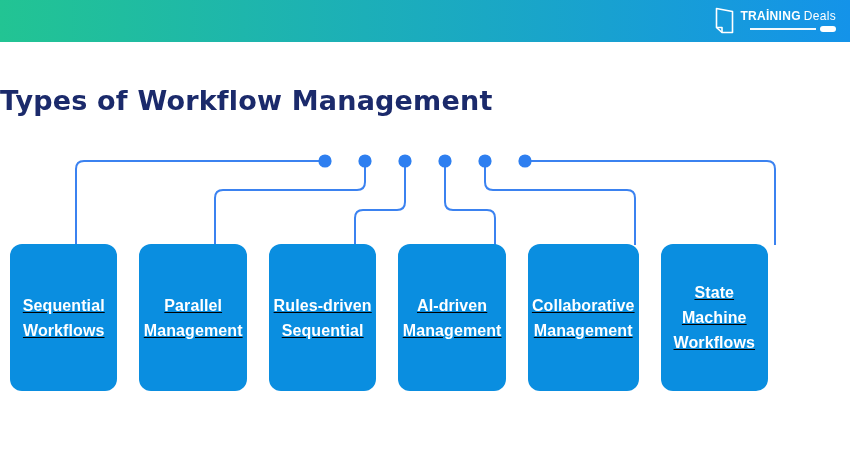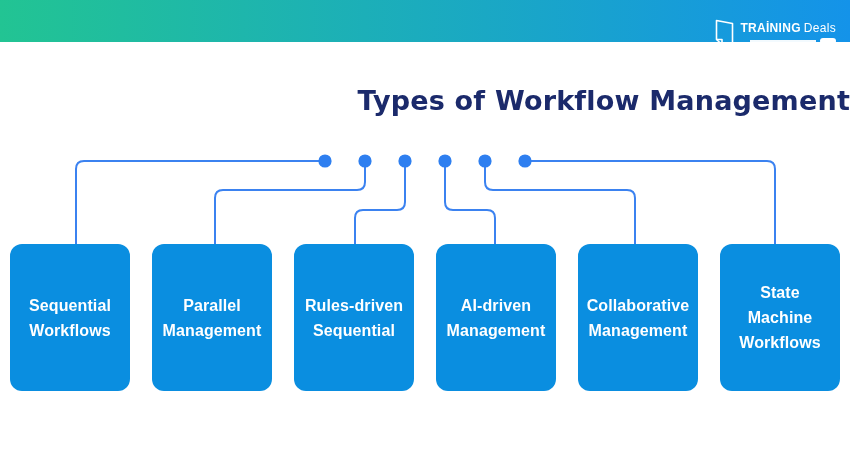--- a/index.html
+++ b/index.html
@@ -21,53 +21,53 @@
   }
   .canvas{position:absolute;inset:0;}
 
   
   .banner{
     position:absolute;top:0;left:0;width:850px;height:42px;
     background:linear-gradient(90deg,var(--banner-start) 0%,var(--banner-end) 100%);
   }
   .logo{
     position:absolute;right:14px;top:7px;
-    display:flex;align-items:center;gap:5px;color:#ffffff;margin-top:12px;
+    display:flex;align-items:center;gap:5px;color:#ffffff;
   }
   .logo-icon svg{display:block;}
   .logo-text{display:flex;flex-direction:column;}
   .logo-line1{font-size:12px;letter-spacing:0.3px;white-space:nowrap;line-height:14px;}
   .brand-primary{font-weight:700;}
   .brand-secondary{font-weight:400;margin-left:3px;}
   .logo-underline{display:flex;align-items:center;gap:4px;margin-top:3px;padding-left:10px;}
   .ul-line{flex:1;height:1.5px;background:#ffffff;opacity:.95;}
   .ul-pill{width:16px;height:6px;border-radius:3px;background:#ffffff;}
 
   
   .title{
     position:absolute;top:84px;left:0;width:850px;
-    text-align:right;
+    text-align:left;
     font-family:"DejaVu Sans","Liberation Sans",sans-serif;
     font-weight:800;font-size:27px;line-height:34px;
     letter-spacing:0.2px;
     color:var(--title-color);
   }
 
   
   .connectors{
     position:absolute;inset:0;width:850px;height:450px;
     pointer-events:none;
   }
   .connectors path{fill:none;stroke:var(--connector);stroke-width:2;}
   .connectors circle{fill:var(--dot);stroke:none;}
 
   
   .boxes{
-    position:absolute;left:10px;top:244px;width:830px;height:147px;
-    display:flex;gap:22px;
+    position:absolute;left:10px;top:244px;width:758px;height:147px;
+    display:flex;gap:22px;text-decoration:underline;
   }
   .box{
     flex:1;
     background:var(--box-bg);
     border-radius:12px;
     display:flex;align-items:center;justify-content:center;
     text-align:center;
     color:var(--box-text);
     padding:4px;
   }

